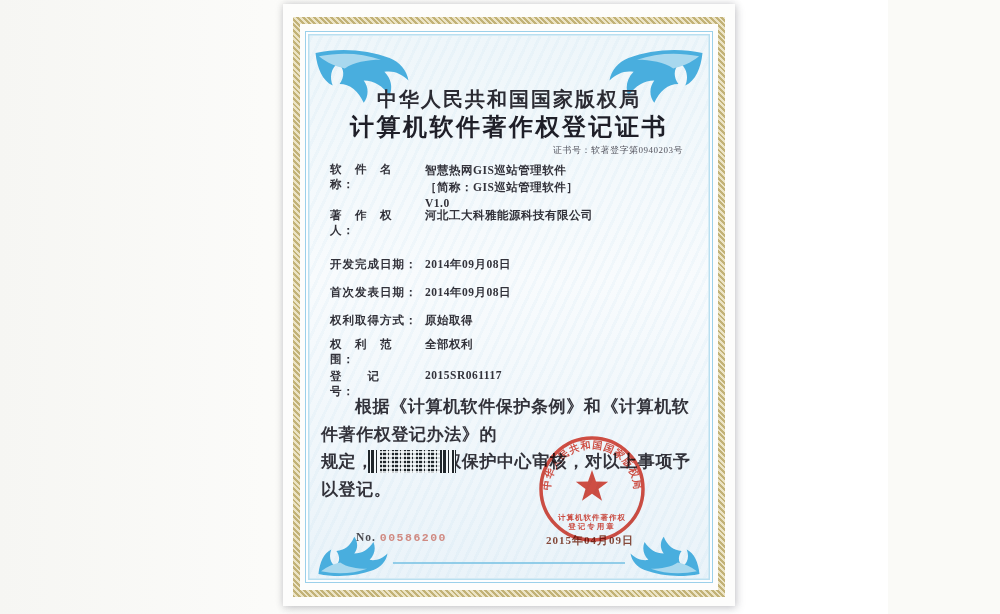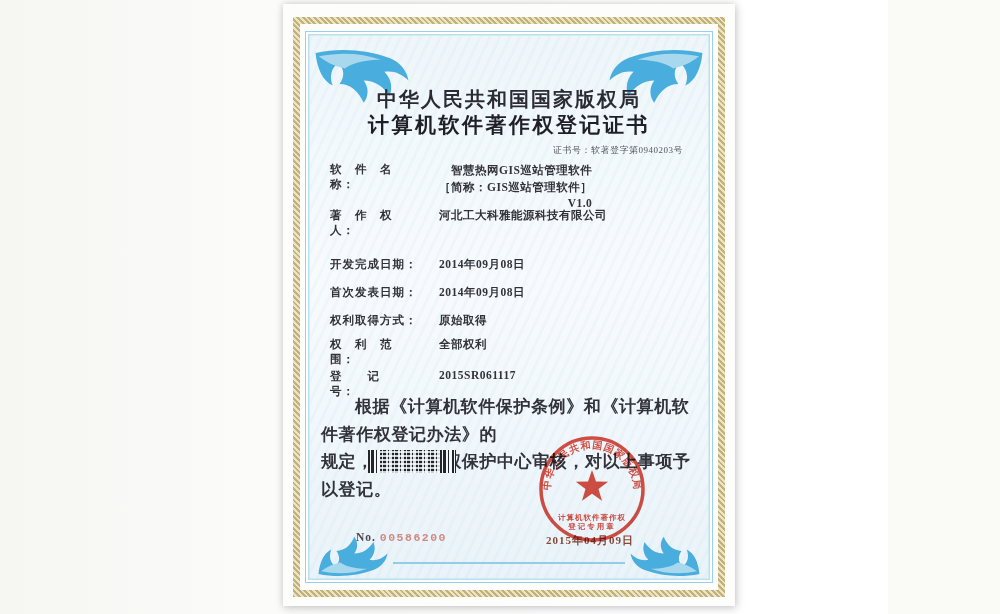--- a/index.html
+++ b/index.html
@@ -37,30 +37,30 @@
   .fl-br{right:27px;bottom:27px;transform:scale(-1,-1);}
   .bottom-rule{position:absolute;left:110px;right:110px;bottom:42px;height:2px;
     background:#82c5e5;opacity:.85;}
   
   .issuer{
     position:absolute;left:0;right:0;top:82px;text-align:center;
     font-size:20px;font-weight:700;color:#2b2b33;letter-spacing:2px;
   }
   .cert-title{
     position:absolute;left:0;right:0;top:107px;text-align:center;
-    font-size:21px;font-weight:700;color:#1f1f28;letter-spacing:2.5px;
+    font-size:24px;font-weight:700;color:#1f1f28;letter-spacing:2.5px;
   }
   .cert-no{
     position:absolute;right:52px;top:140px;
     font-size:9px;color:#55555f;letter-spacing:.5px;
   }
   .field{position:absolute;left:47px;display:flex;align-items:flex-start;
-    font-size:11.5px;font-weight:700;color:#32323a;gap:14px;}
+    font-size:11.5px;font-weight:700;color:#32323a;}
   .flabel{display:inline-block;width:95px;letter-spacing:1px;flex:none;}
-  .fvalue{letter-spacing:.5px;text-align:right;}
+  .fvalue{letter-spacing:.5px;}
   .fvalue .vline{line-height:16.5px;}
   .statement{
     position:absolute;left:38px;width:374px;top:389px;
     font-size:17px;font-weight:600;color:#32323a;line-height:27.5px;letter-spacing:.6px;
   }
   .statement .s1{text-indent:2em;}
   
   .barcode{
     position:absolute;left:85px;top:446px;width:88px;height:23px;
     background:repeating-linear-gradient(90deg,#20262b 0 2px,#f4f8fa 2px 3px,#20262b 3px 6px,#f4f8fa 6px 8px,#20262b 8px 9px,#f4f8fa 9px 12px);

